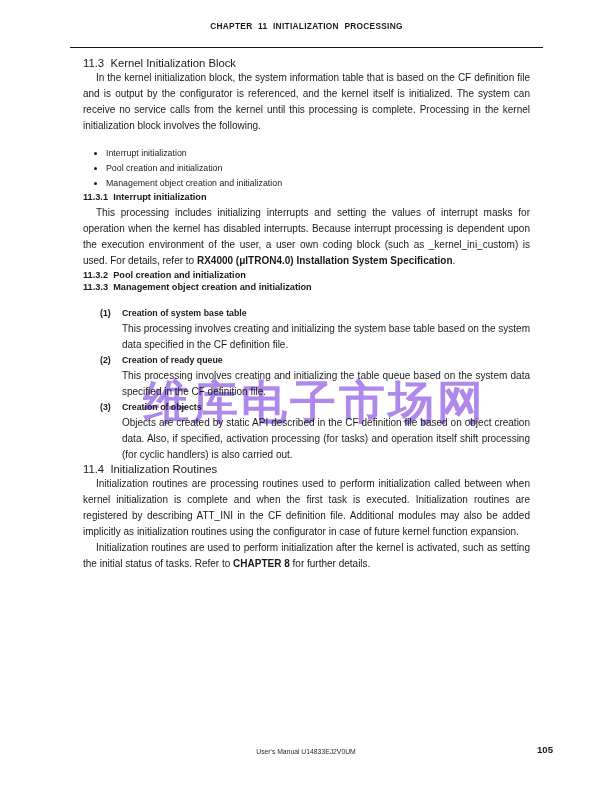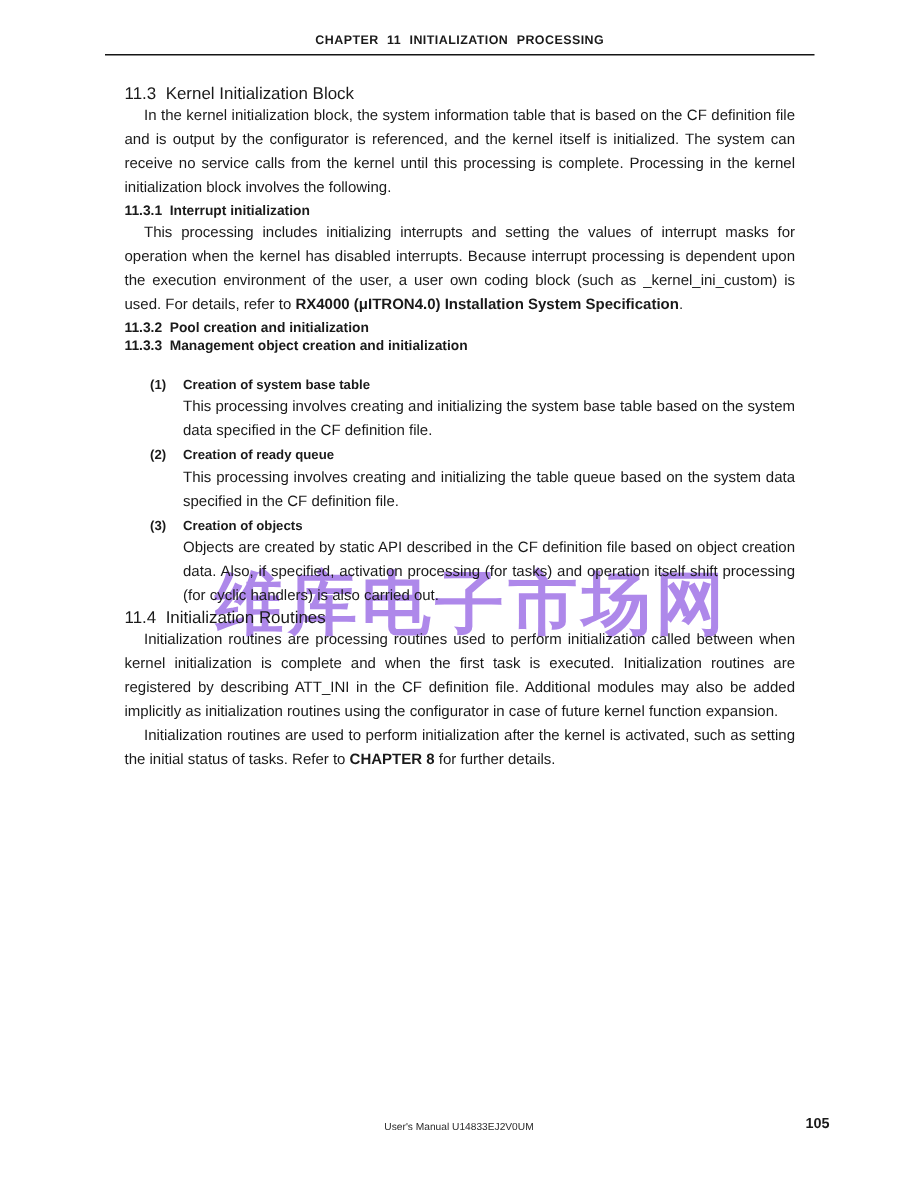--- a/index.html
+++ b/index.html
@@ -16,21 +16,21 @@
   .running-header {
     position: absolute;
     top: 21px;
     left: 70px;
     width: 473px;
     text-align: center;
     font-size: 8.3px;
     font-weight: bold;
     letter-spacing: 0.3px;
     word-spacing: 3px;
-    padding-bottom: 5px;
+    padding-bottom: 16px;
     border-bottom: 1.6px solid #151515;
   }
   
   .watermark {
     position: absolute;
     top: 372px;
     left: 143px;
     font-size: 46px;
     letter-spacing: 3px;
     color: #6d28d9;
@@ -128,20 +128,25 @@
   <div class="running-header">CHAPTER 11  INITIALIZATION PROCESSING</div>
 
   <div class="watermark">维库电子市场网</div>
 
   <div class="content">
 
     <h2 class="sec">11.3&nbsp;&nbsp;Kernel Initialization Block</h2>
 
     <p class="body indent mt-intro">In the kernel initialization block, the system information table that is based on the CF definition file and is output by the configurator is referenced, and the kernel itself is initialized.  The system can receive no service calls from the kernel until this processing is complete.  Processing in the kernel initialization block involves the following.</p>
 
+    <ul class="bullets">
+      <li>Interrupt initialization</li>
+      <li>Pool creation and initialization</li>
+      <li>Management object creation and initialization</li>
+    </ul>
 
     <h3 class="subsec h-331">11.3.1&nbsp;&nbsp;Interrupt initialization</h3>
 
     <p class="body indent tight"><span>This processing includes initializing interrupts and setting the values of interrupt masks for operation when the kernel has disabled interrupts.  Because interrupt processing is dependent upon the execution environment of the user, a user own coding block (such as _kernel_ini_custom) is used.  For details, refer to </span><span class="bold-inline">RX4000 (μITRON4.0) Installation System Specification</span><span>.</span></p>
 
     <h3 class="subsec h-332">11.3.2&nbsp;&nbsp;Pool creation and initialization</h3>
 
 
     <h3 class="subsec h-333">11.3.3&nbsp;&nbsp;Management object creation and initialization</h3>
 

